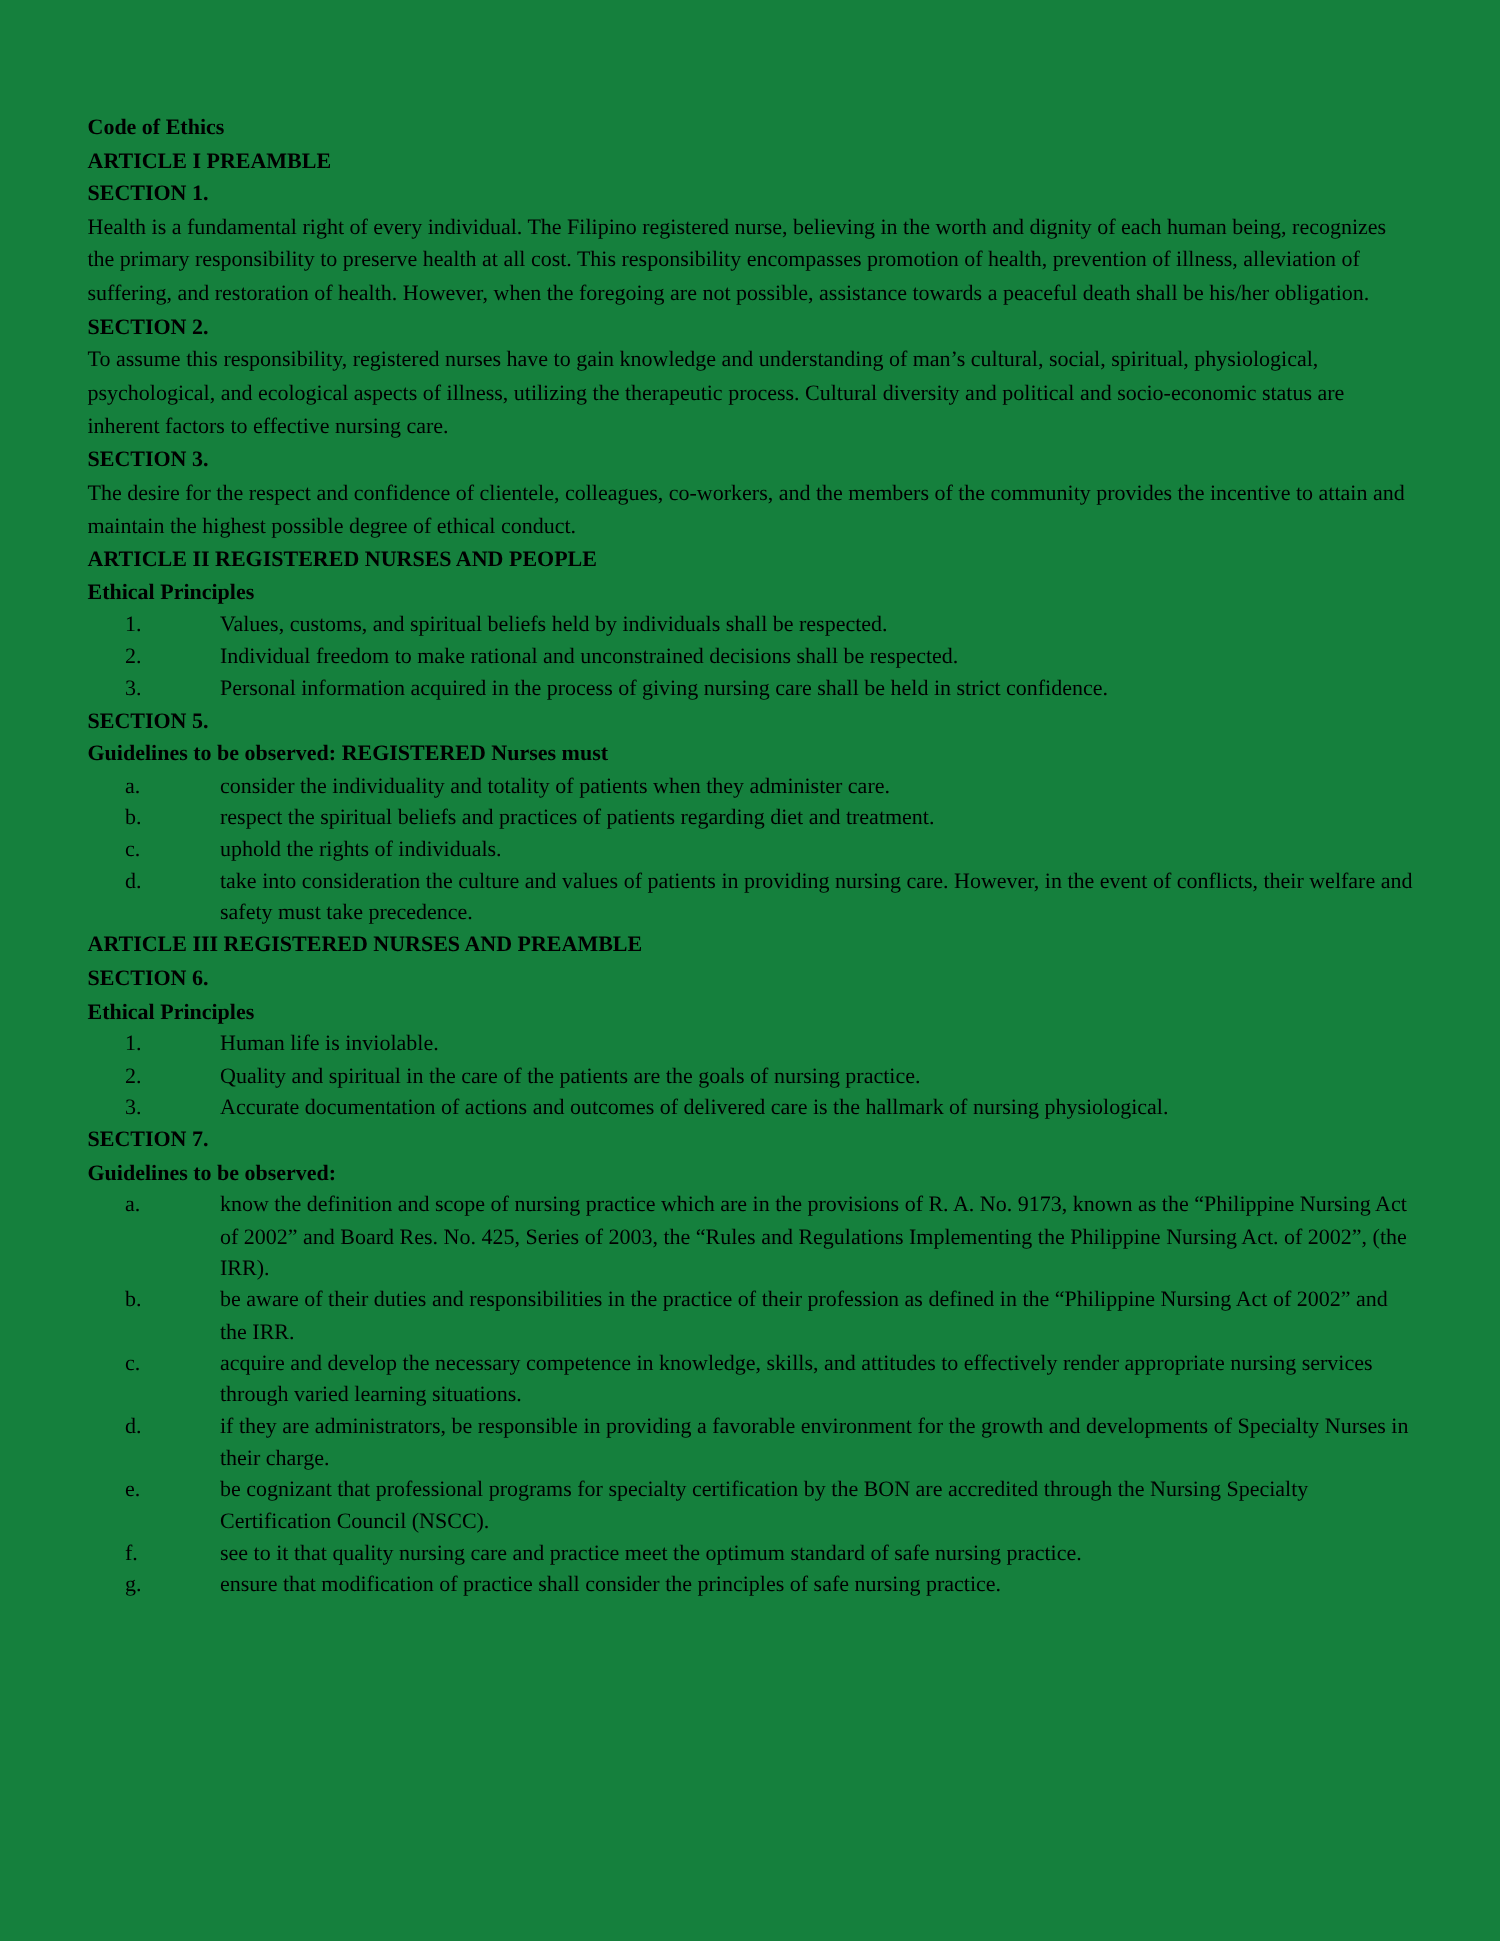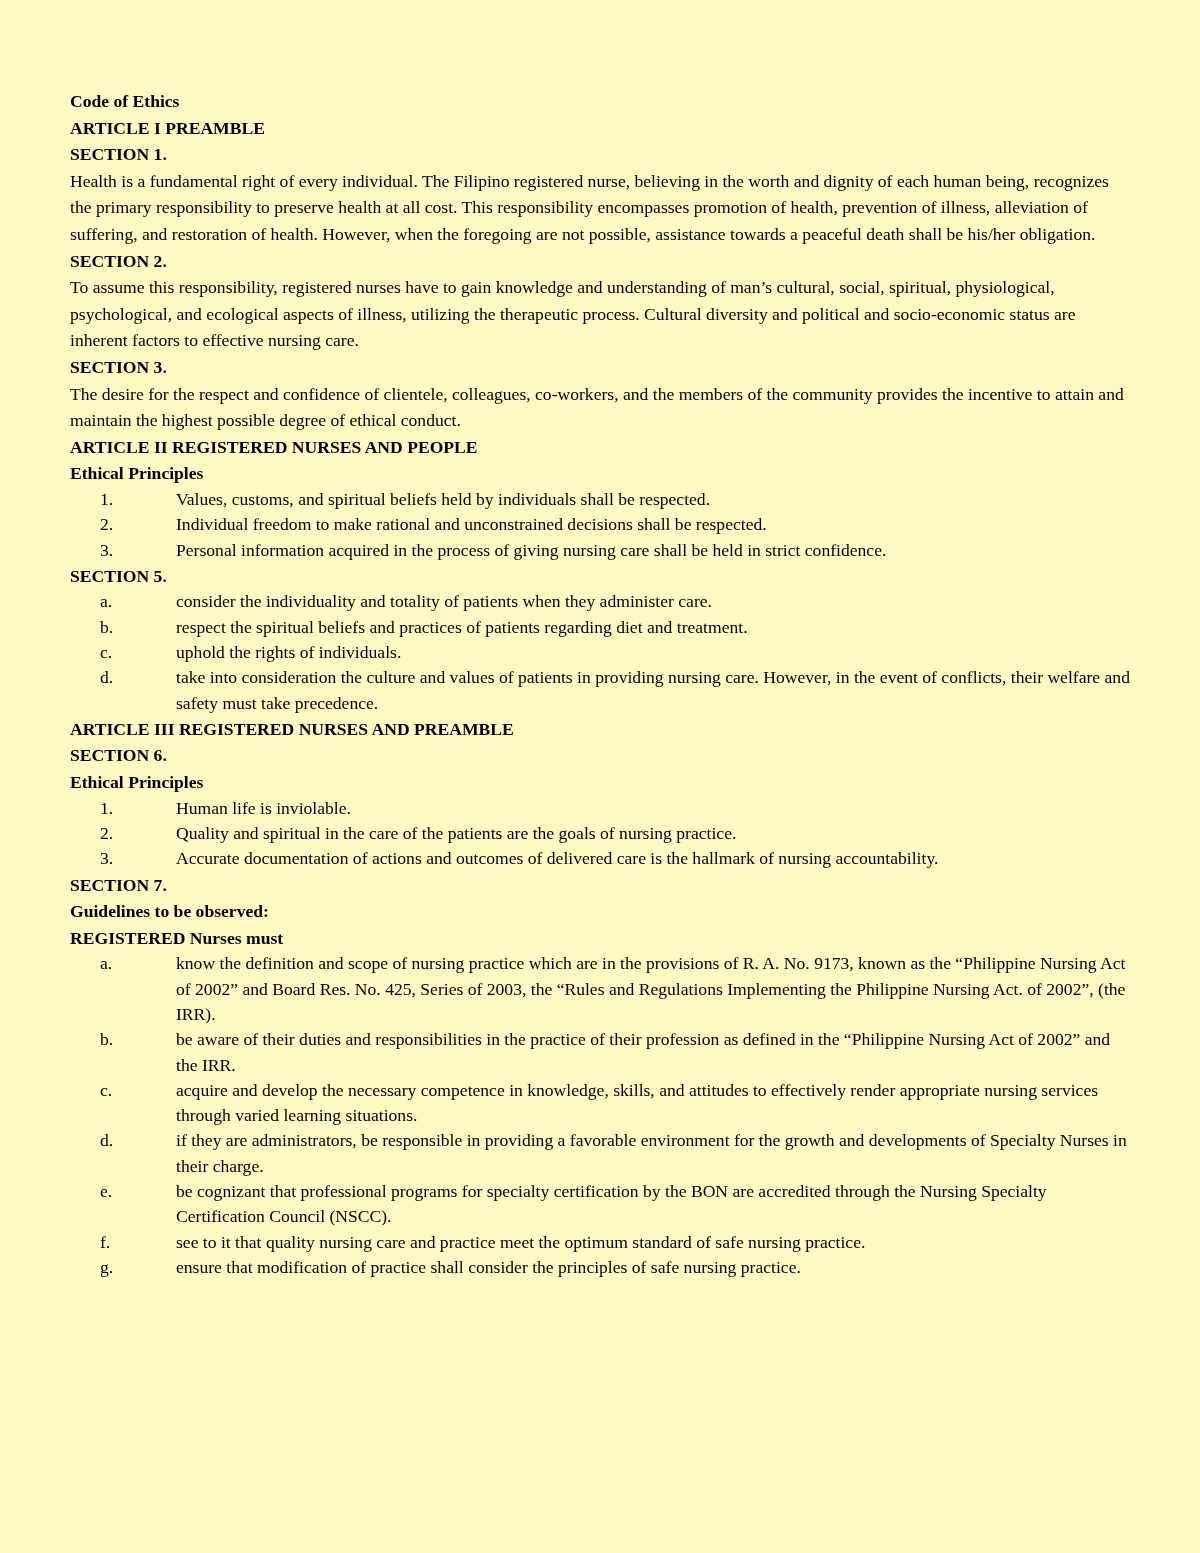--- a/index.html
+++ b/index.html
@@ -1,21 +1,21 @@
 <!DOCTYPE html>
 <html><head>
 <meta charset="utf-8">
 <style>
   html, body { margin: 0; padding: 0; background: #ffffff; }
   .page {
     width: 1200px;
     height: 1553px;
     box-sizing: border-box;
     padding: 88px 68px 0 70px;
-    background: #fef9c3;
+    background: #15803d;
     color: #000000;
     font-family: "Liberation Serif", "DejaVu Serif", serif;
     font-size: 17.6px;
     line-height: 26.6px;
     overflow: hidden;
   }
   .page p { margin: 0; }
   .bold { font-weight: bold; }
   .gap { margin-top: 19px; }
   ul.doc-list { list-style: none; margin: 0; padding: 0 0 0 30px; }
@@ -50,20 +50,21 @@
       <span class="marker">2.</span>
       <span class="li-text">Individual freedom to make rational and unconstrained decisions shall be respected.</span>
     </li>
     <li>
       <span class="marker">3.</span>
       <span class="li-text">Personal information acquired in the process of giving nursing care shall be held in strict confidence.</span>
     </li>
   </ul>
 
   <p class="bold gap">SECTION 5.</p>
+  <p class="bold">Guidelines to be observed: REGISTERED Nurses must</p>
   <ul class="doc-list">
     <li>
       <span class="marker">a.</span>
       <span class="li-text">consider the individuality and totality of patients when they administer care.</span>
     </li>
     <li>
       <span class="marker">b.</span>
       <span class="li-text">respect the spiritual beliefs and practices of patients regarding diet and treatment.</span>
     </li>
     <li>
@@ -83,27 +84,26 @@
     <li>
       <span class="marker">1.</span>
       <span class="li-text">Human life is inviolable.</span>
     </li>
     <li>
       <span class="marker">2.</span>
       <span class="li-text">Quality and spiritual in the care of the patients are the goals of nursing practice.</span>
     </li>
     <li>
       <span class="marker">3.</span>
-      <span class="li-text">Accurate documentation of actions and outcomes of delivered care is the hallmark of nursing accountability.</span>
+      <span class="li-text">Accurate documentation of actions and outcomes of delivered care is the hallmark of nursing physiological.</span>
     </li>
   </ul>
 
   <p class="bold gap">SECTION 7.</p>
   <p class="bold">Guidelines to be observed:</p>
-  <p class="bold">REGISTERED Nurses must</p>
   <ul class="doc-list">
     <li>
       <span class="marker">a.</span>
       <span class="li-text">know the definition and scope of nursing practice which are in the provisions of R. A. No. 9173, known as the “Philippine Nursing Act of 2002” and Board Res. No. 425, Series of 2003, the “Rules and Regulations Implementing the Philippine Nursing Act. of 2002”, (the IRR).</span>
     </li>
     <li>
       <span class="marker">b.</span>
       <span class="li-text">be aware of their duties and responsibilities in the practice of their profession as defined in the “Philippine Nursing Act of 2002” and the IRR.</span>
     </li>
     <li>

